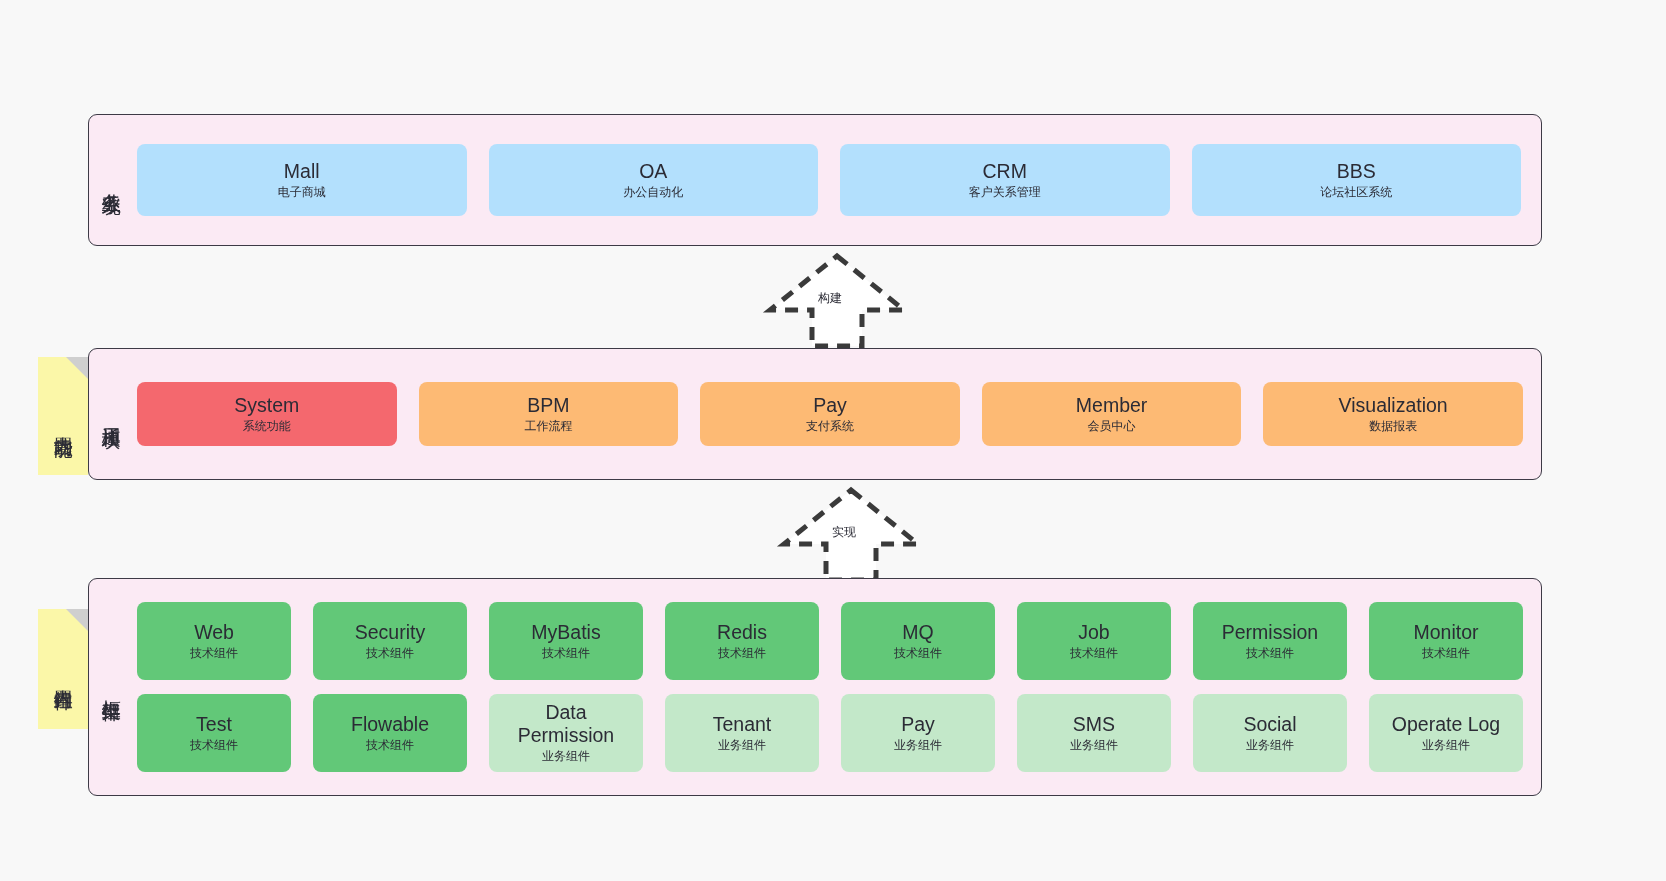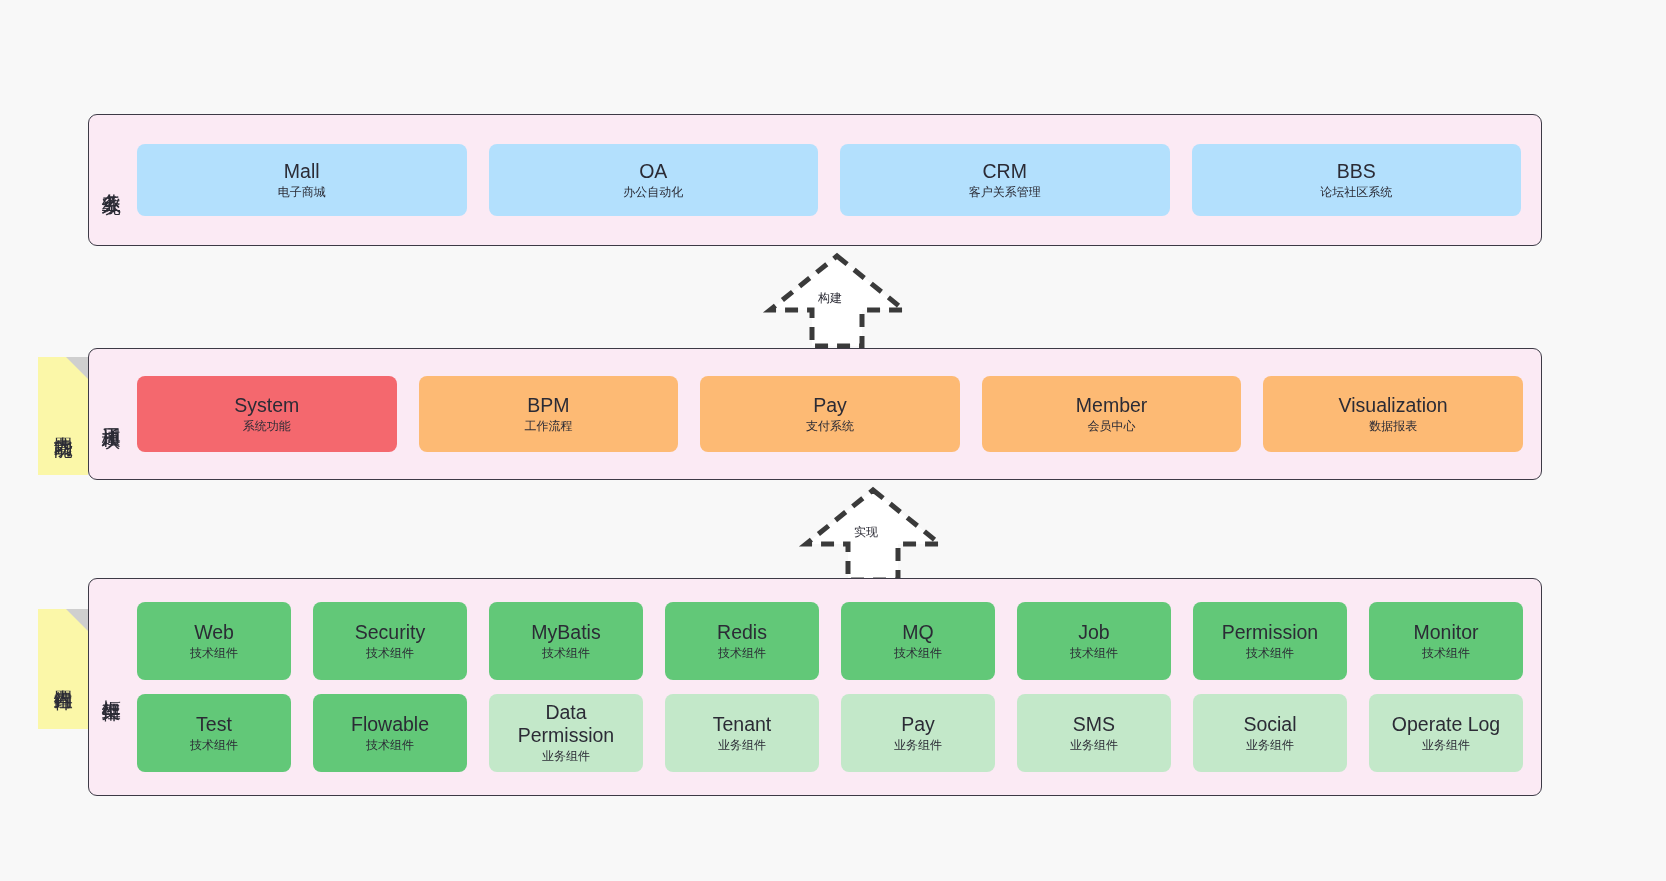--- a/index.html
+++ b/index.html
@@ -91,21 +91,21 @@
   .node.green  { background: #62c878; }
   .node.lgreen { background: #c3e8c9; }
 
   
   #layer-business  { left: 88px;  top: 114px; width: 1454px; height: 132px; }
   #layer-business .layer-body { padding-right: 20px; }
   #layer-business .node { height: 72px; }
 
   
   #layer-common    { left: 88px;  top: 348px; width: 1454px; height: 132px; }
-  #layer-common .node { height: 76px; }
+  #layer-common .node { height: 64px; }
 
   
   #layer-framework { left: 88px;  top: 578px; width: 1454px; height: 218px; }
   #layer-framework .node { height: 78px; }
 
   
   .sticky {
     position: absolute;
     width: 50px;
     background: #fbf7a8;
@@ -140,21 +140,21 @@
   }
   .connector .conn-label {
     position: absolute;
     font-size: 12px;
     color: #2b2b35;
     background: transparent;
     white-space: nowrap;
   }
   #conn-build { left: 752px; top: 252px; width: 170px; height: 96px; }
   #conn-build .conn-label { left: 66px; top: 38px; }
-  #conn-impl  { left: 788px; top: 486px; width: 170px; height: 96px; }
+  #conn-impl  { left: 766px; top: 486px; width: 170px; height: 96px; }
   #conn-impl  .conn-label { left: 66px; top: 38px; }
 </style>
 </head>
 <body>
 
 <div class="canvas">
 
   <div class="layer" id="layer-business">
     <div class="layer-title">业务系统</div>
     <div class="layer-body">

